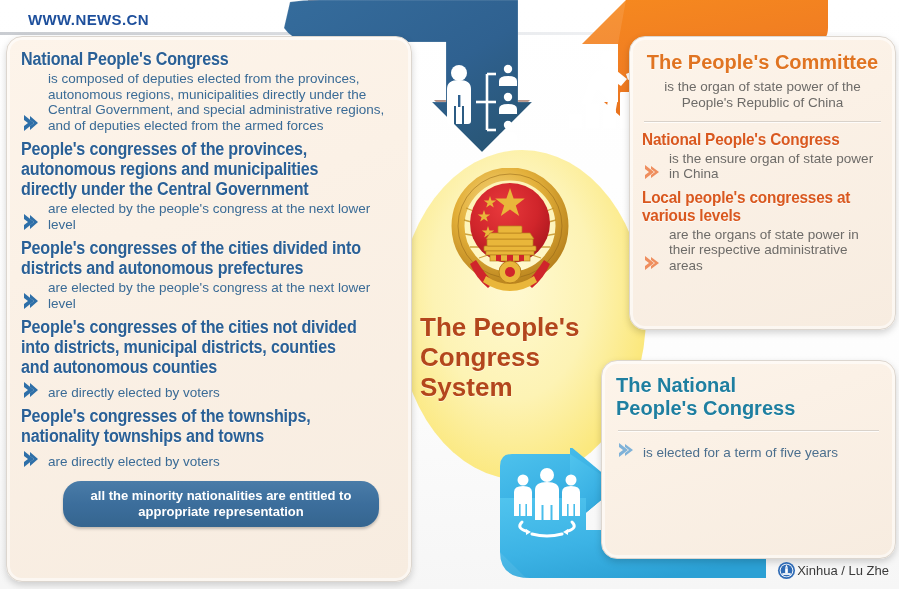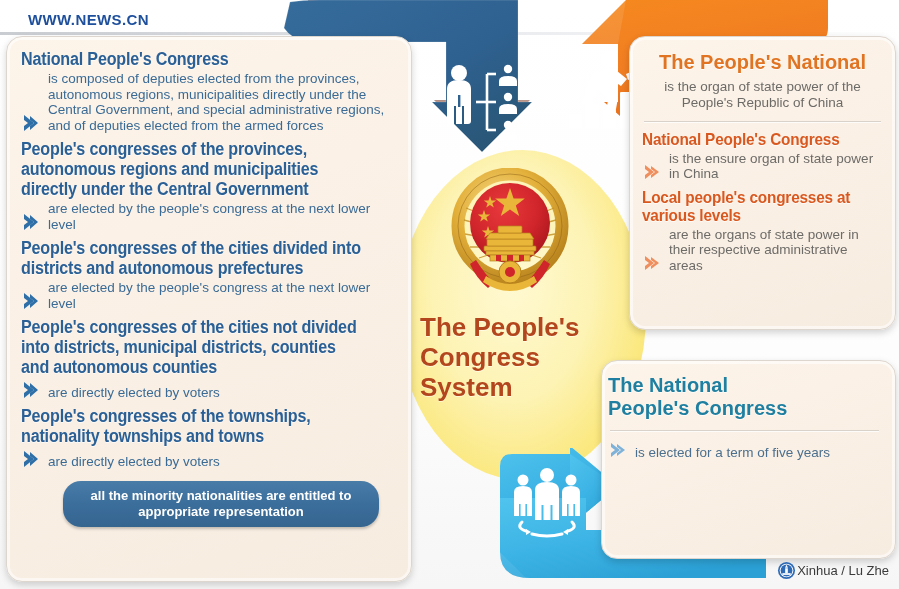--- a/index.html
+++ b/index.html
@@ -46,21 +46,21 @@
   
   #panel-left{left:6px;top:36px;width:404px;height:544px;padding:0;}
   #panel-left .inner{padding:12px 14px 10px 14px;}
 
   
   #panel-right-top{left:629px;top:36px;width:265px;height:292px;}
   #panel-right-top .inner{padding:14px 12px 10px 12px;}
 
   
   #panel-right-bottom{left:601px;top:360px;width:293px;height:197px;}
-  #panel-right-bottom .inner{padding:13px 14px 10px 6px;}
+  #panel-right-bottom .inner{padding:13px 14px 10px 14px;}
 
   
   .h-blue{
     color:#2a6096;font-weight:bold;
     font-size:17.5px;line-height:20px;
     letter-spacing:-.2px;
     transform:scaleX(.92);transform-origin:left center;
     margin:0 0 2px 0;
     text-shadow:0 1px 0 rgba(255,255,255,.7);
   }
@@ -379,21 +379,21 @@
           <p class="body-blue">are directly elected by voters</p>
         </div>
       </div>
 
       <div class="pill">all the minority nationalities are entitled to appropriate representation</div>
     </div>
   </div>
 
   <div class="panel" id="panel-right-top">
     <div class="inner">
-      <div class="h-orange-big">The People's National</div>
+      <div class="h-orange-big">The People's Committee</div>
       <p class="body-gray">is the organ of state power of the People's Republic of China</p>
 
       <div class="sep"></div>
 
       <div>
         <div class="h-orange">National People's Congress</div>
         <div class="row">
           <span class="chev">
             <svg viewBox="0 0 20 20" width="20" height="20">
                 <path d="M3 3 L12 10 L3 17 L3 13 L7 10 L3 7 Z" fill="#ef8e5e"></path>

